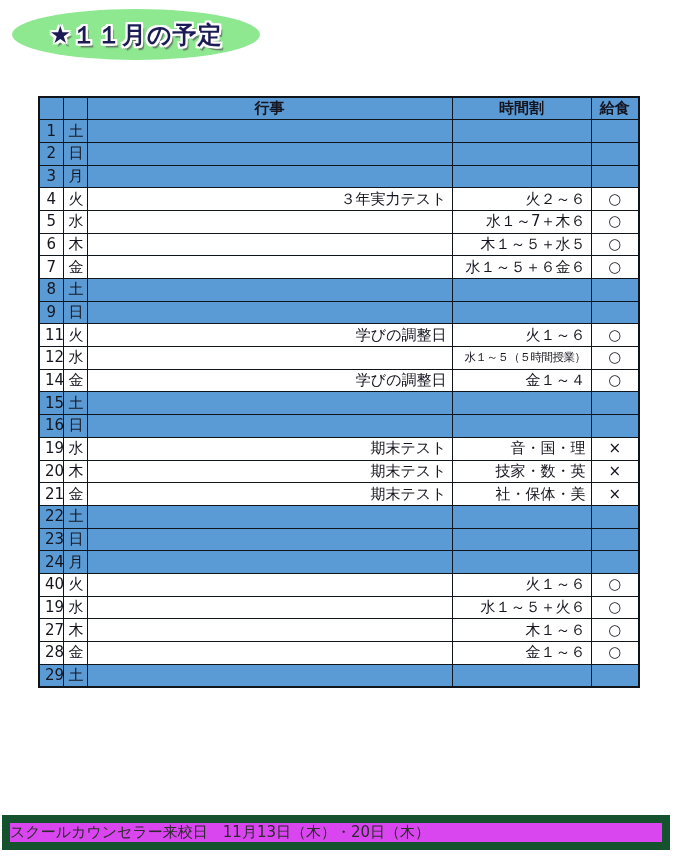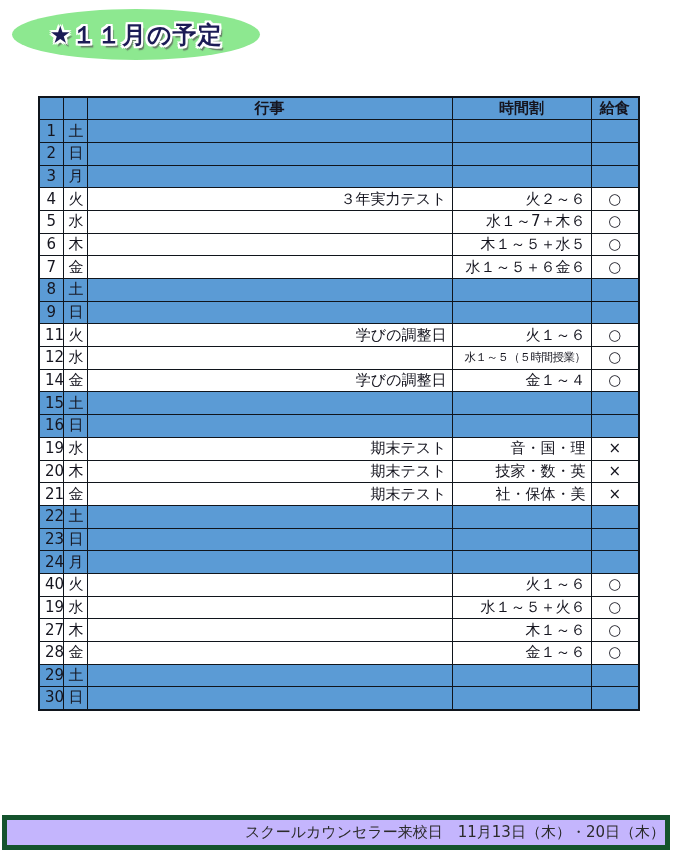--- a/index.html
+++ b/index.html
@@ -40,23 +40,23 @@
   tr.holiday td { background:#5B9BD5; }
   td.cell-date { text-align:center; padding:0; font-size:14px; }
   td.cell-day  { text-align:center; padding:0; }
   td.cell-event { text-align:right; }
   td.cell-timetable { text-align:right; }
   td.cell-timetable.small { font-size:11.5px; letter-spacing:-0.5px; }
   td.cell-lunch { text-align:center; padding:0; font-size:16px; }
   
   .footer-note {
     position:absolute; left:2px; top:815px; width:668px; height:35px;
-    box-sizing:border-box; background:#c4b5fd;
-    border:5px solid #14532d;
-    display:flex; align-items:center; justify-content:flex-end;
+    box-sizing:border-box; background:#d946ef;
+    border:8px solid #14532d;
+    display:flex; align-items:center; justify-content:flex-start;
     font-size:15px; color:#2b2b2b; white-space:nowrap;
   }
 </style>
 </head>
 <body>
 
 <div class="title-badge">
   <span class="title-text">★１１月の予定</span>
 </div>
 
@@ -246,25 +246,18 @@
         <td class="cell-timetable">金１～６</td>
         <td class="cell-lunch">○</td>
       </tr>
       <tr class="holiday">
         <td class="cell-date">29</td>
         <td class="cell-day">土</td>
         <td class="cell-event"></td>
         <td class="cell-timetable"></td>
         <td class="cell-lunch"></td>
       </tr>
-      <tr class="holiday">
-        <td class="cell-date">30</td>
-        <td class="cell-day">日</td>
-        <td class="cell-event"></td>
-        <td class="cell-timetable"></td>
-        <td class="cell-lunch"></td>
-      </tr>
     </tbody>
 </table>
 
 <div class="footer-note">
   <span>スクールカウンセラー来校日　11月13日（木）・20日（木）</span>
 </div>
 
 </body></html>

